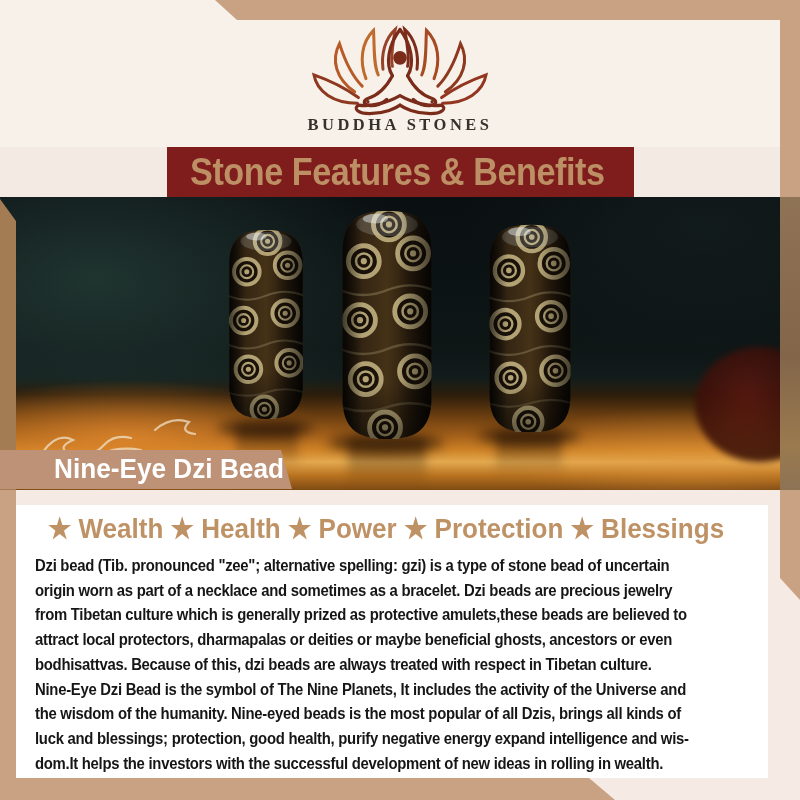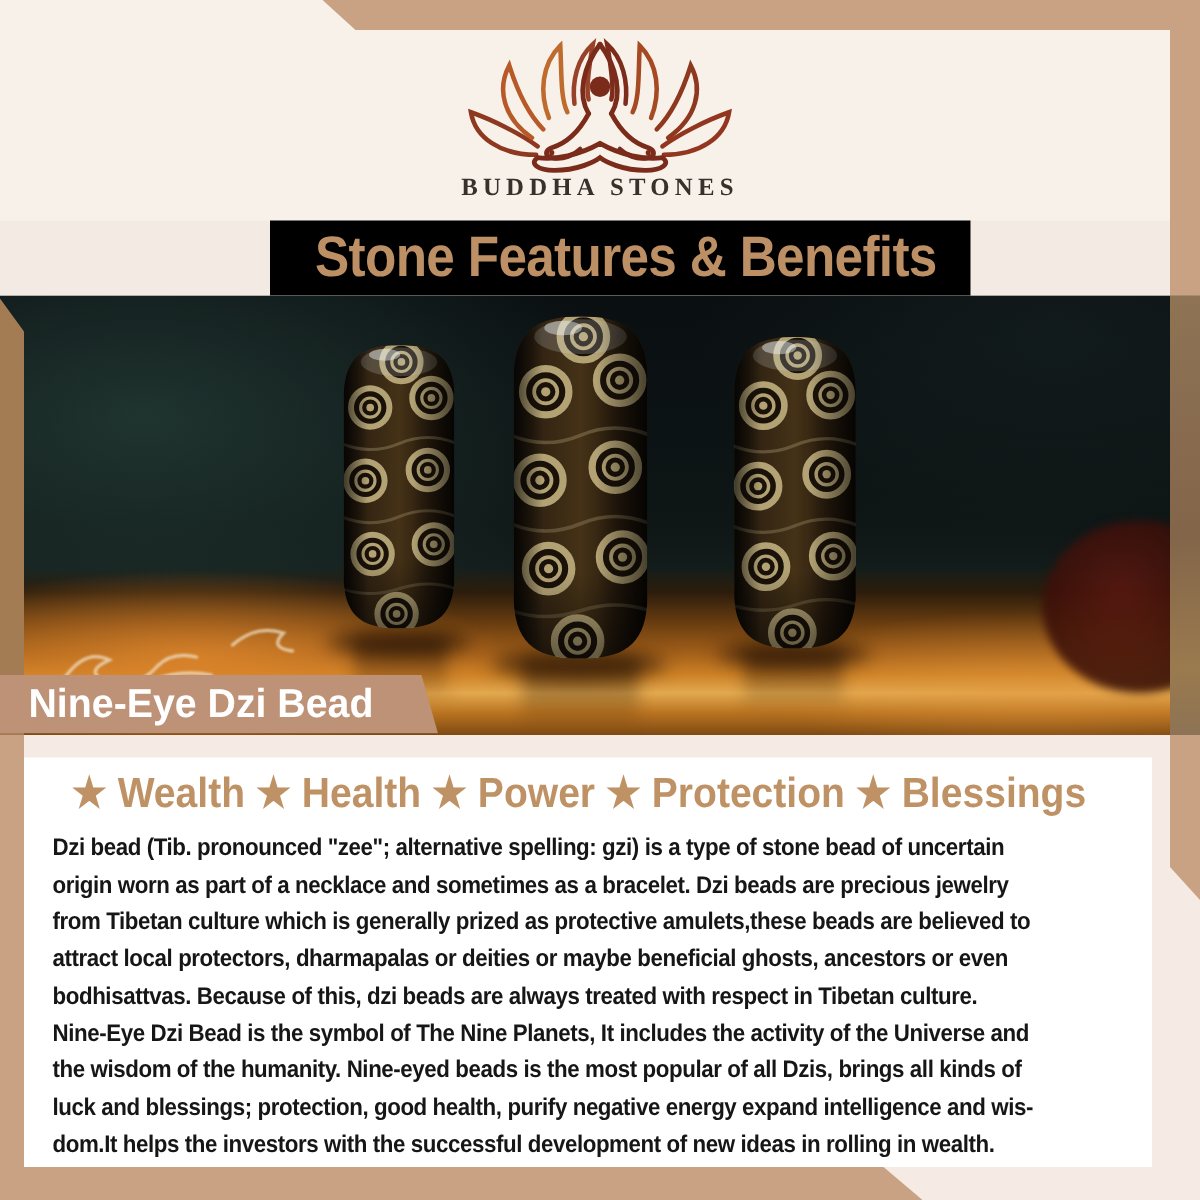--- a/index.html
+++ b/index.html
@@ -27,22 +27,22 @@
             clip-path:polygon(0 0,589px 0,615px 100%,0 100%);}
 
   
   .logo-wrap{position:absolute;top:20px;left:calc(50% - 95px);width:190px;height:100px;z-index:3;}
   .brand-name{position:absolute;top:115px;left:0;width:100%;text-align:center;z-index:3;
             font-family:"Liberation Serif",serif;font-size:16.5px;font-weight:600;
             letter-spacing:3.5px;color:#36322b;}
 
   
   .title-band{position:absolute;top:147px;left:0;width:800px;height:50px;background:#f3eae3;z-index:2;}
-  .title-box{position:absolute;top:147px;left:180px;width:467px;height:50px;z-index:3;
-            background:#000000;display:flex;align-items:center;justify-content:flex-end;}
+  .title-box{position:absolute;top:147px;left:167px;width:467px;height:50px;z-index:3;
+            background:#7f1d1d;display:flex;align-items:center;justify-content:flex-start;}
   .title-text{font-size:38px;font-weight:bold;color:var(--title_text,#bc8f64);
             white-space:nowrap;transform:scaleX(.9);letter-spacing:-0.5px;}
 
   
   .photo{position:absolute;top:197px;left:0;width:800px;height:293px;overflow:hidden;z-index:1;
          background:
            radial-gradient(ellipse 520px 280px at 12% 28%,rgba(44,74,66,.6),rgba(44,74,66,0) 62%),
            radial-gradient(ellipse 400px 220px at 88% 10%,rgba(20,30,30,.8),rgba(0,0,0,0) 60%),
            linear-gradient(180deg,#0a0f11 0%,#0e1616 52%,#15201e 68%,#1a1f18 100%);}
   .wood{position:absolute;left:0;right:0;bottom:0;height:112px;
@@ -65,21 +65,21 @@
   .s-center{left:328px;top:236px;width:116px;height:20px;}
   .s-right{left:478px;top:230px;width:102px;height:18px;}
   .bead-reflect{position:absolute;filter:blur(5px);
          background:linear-gradient(180deg,rgba(25,12,3,.5),rgba(25,12,3,0));}
   .r-left{left:236px;top:228px;width:62px;height:44px;}
   .r-center{left:348px;top:242px;width:78px;height:46px;}
   .r-right{left:496px;top:236px;width:66px;height:42px;}
 
   
   .photo-label{position:absolute;left:0;top:450px;width:292px;height:39px;z-index:9;
-         box-sizing:border-box;padding-left:19px;line-height:39px;
+         box-sizing:border-box;padding-left:54px;line-height:39px;
          background:var(--label_bg,#bd9277);
          clip-path:polygon(0 0,281px 0,292px 100%,0 100%);}
   .photo-label span{display:inline-block;font-size:27px;font-weight:bold;color:#fff;
          white-space:nowrap;transform:scaleX(.97);transform-origin:0 50%;}
 
   
   .content-bg{position:absolute;top:490px;left:0;width:800px;height:310px;background:#f6ebe4;z-index:2;}
   .content-box{position:absolute;top:505px;left:4px;width:764px;height:273px;background:#fff;z-index:3;}
   .benefits-line{margin:7px 0 0 0;text-align:center;font-size:28px;font-weight:bold;
          color:var(--benefits_text,#bf9266);white-space:nowrap;transform:scaleX(.93);}

